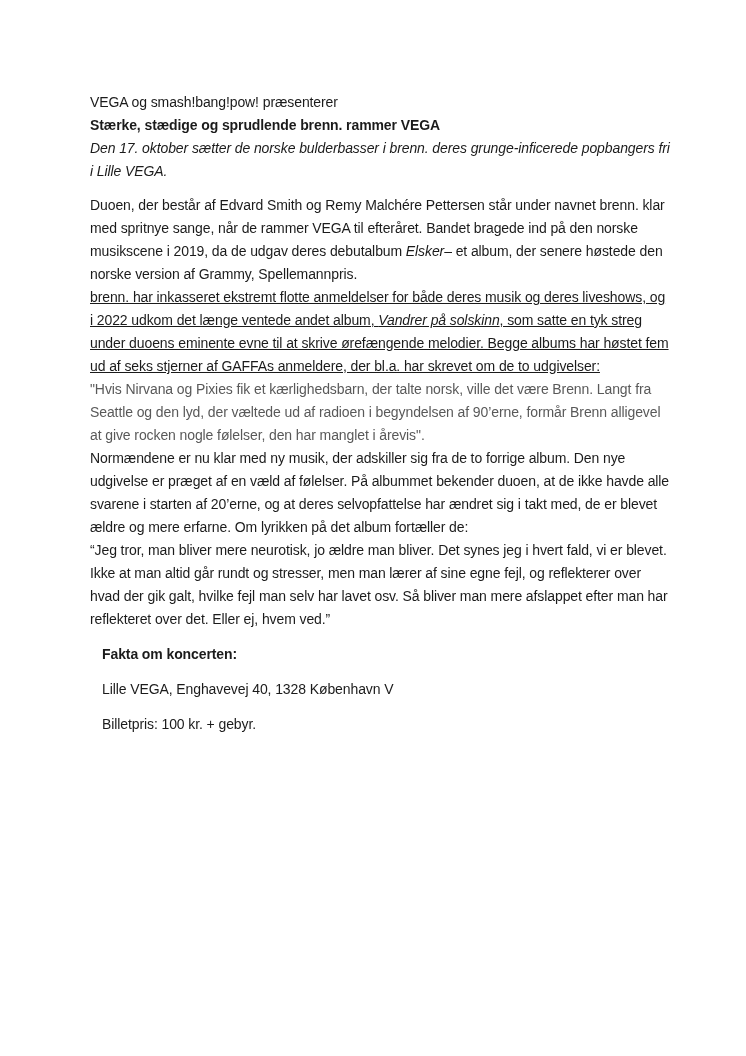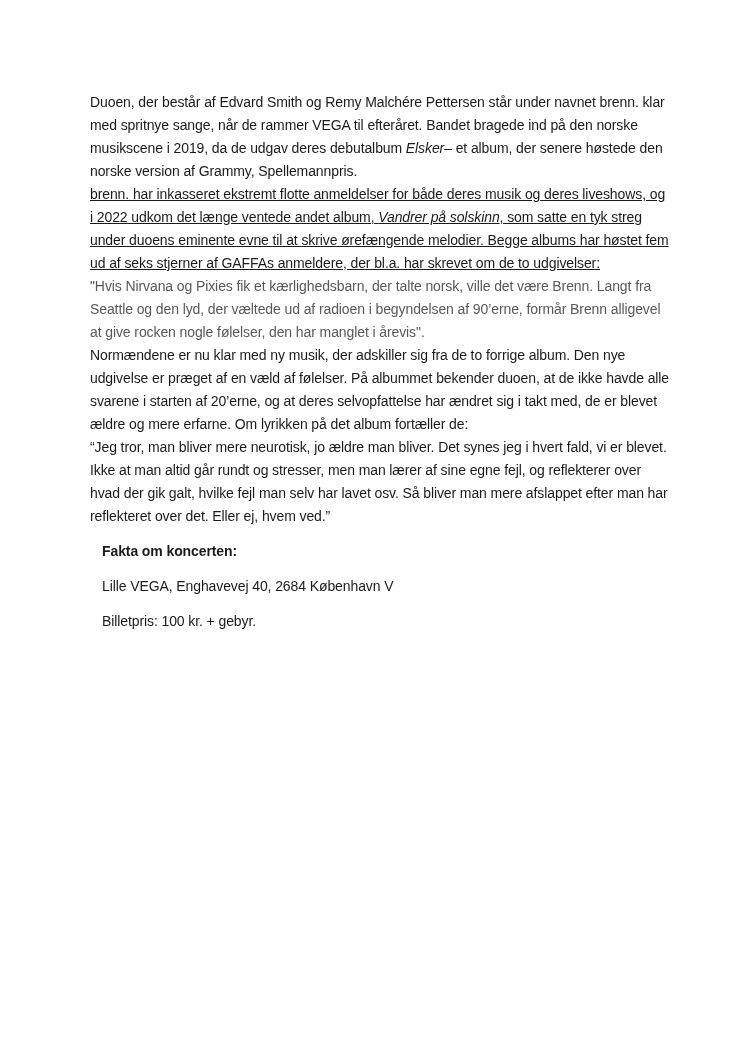--- a/index.html
+++ b/index.html
@@ -44,31 +44,36 @@
   .para-new-music  { margin-bottom: 18px; }
   .band-quote      { margin-bottom: 14px; }
   .facts-block p   { margin: 12px; }
 </style>
 </head>
 <body>
 
 <div class="page">
   <div class="content">
 
+    <div class="intro-block">
+      <p>VEGA og smash!bang!pow! præsenterer</p>
+      <p class="bold">Stærke, stædige og sprudlende brenn. rammer VEGA</p>
+      <p class="italic">Den 17. oktober sætter de norske bulderbasser i brenn. deres grunge-inficerede popbangers fri i Lille VEGA.</p>
+    </div>
 
     <p class="para-duo"><span>Duoen, der består af Edvard Smith og Remy Malchére Pettersen står under navnet brenn. klar med spritnye sange, når de rammer VEGA til efteråret. Bandet bragede ind på den norske musikscene i 2019, da de udgav deres debutalbum </span><span class="italic">Elsker</span><span>– et album, der senere høstede den norske version af Grammy, Spellemannpris.</span></p>
 
     <p class="para-reviews"><span>brenn. har inkasseret ekstremt flotte anmeldelser for både deres musik og deres liveshows, og i 2022 udkom det længe ventede andet album, </span><span class="italic">Vandrer på solskinn</span><span>, som satte en tyk streg under duoens eminente evne til at skrive ørefængende melodier. Begge albums har høstet fem ud af seks stjerner af GAFFAs anmeldere, der bl.a. har skrevet om de to udgivelser:</span></p>
 
     <p class="gaffa-quote">"Hvis Nirvana og Pixies fik et kærlighedsbarn, der talte norsk, ville det være Brenn. Langt fra Seattle og den lyd, der væltede ud af radioen i begyndelsen af 90’erne, formår Brenn alligevel at give rocken nogle følelser, den har manglet i årevis".</p>
 
     <p class="para-new-music">Normændene er nu klar med ny musik, der adskiller sig fra de to forrige album. Den nye udgivelse er præget af en væld af følelser. På albummet bekender duoen, at de ikke havde alle svarene i starten af 20’erne, og at deres selvopfattelse har ændret sig i takt med, de er blevet ældre og mere erfarne. Om lyrikken på det album fortæller de:</p>
 
     <p class="band-quote">“Jeg tror, man bliver mere neurotisk, jo ældre man bliver. Det synes jeg i hvert fald, vi er blevet. Ikke at man altid går rundt og stresser, men man lærer af sine egne fejl, og reflekterer over hvad der gik galt, hvilke fejl man selv har lavet osv. Så bliver man mere afslappet efter man har reflekteret over det. Eller ej, hvem ved.”</p>
 
     <div class="facts-block">
       <p class="bold">Fakta om koncerten:</p>
-      <p>Lille VEGA, Enghavevej 40, 2684 København V</p>
+      <p>Lille VEGA, Enghavevej 40, 1328 København V</p>
       <p>Billetpris: 100 kr. + gebyr.</p>
     </div>
 
   </div>
 </div>
 
 </body></html>

